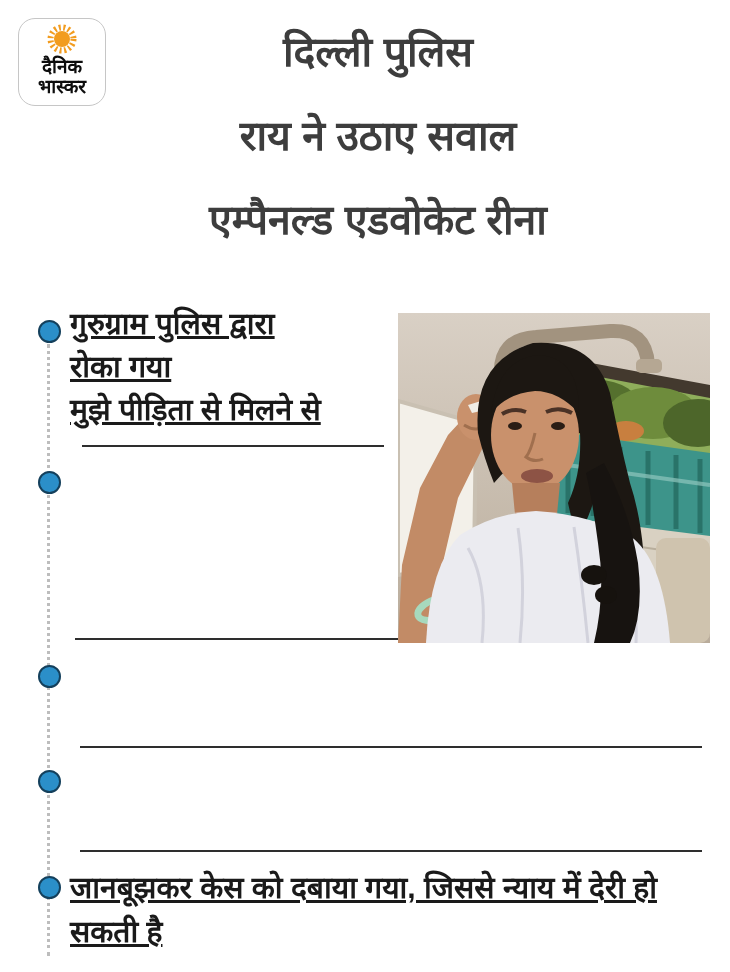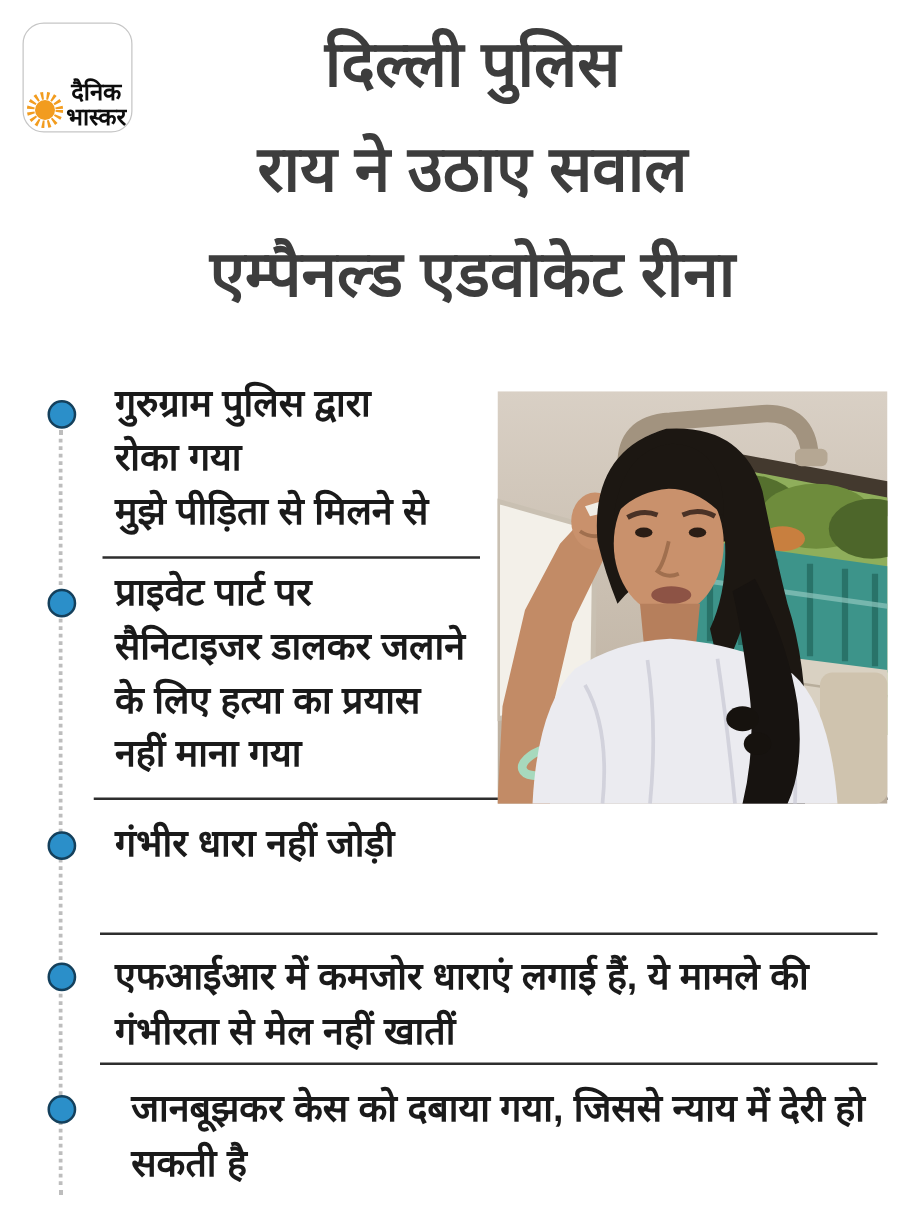--- a/index.html
+++ b/index.html
@@ -2,43 +2,43 @@
 <html><head>
 <meta charset="utf-8">
 <style>
   html,body{margin:0;padding:0;background:#ffffff;}
   .page{position:relative;width:730px;height:972px;background:#fff;overflow:hidden;
         font-family:"Liberation Sans","DejaVu Sans",sans-serif;}
 
   
   .logo{position:absolute;left:18px;top:18px;width:88px;height:88px;background:#fff;
         border:1.5px solid #c6c6c6;border-radius:17px;box-sizing:border-box;
-        display:flex;flex-direction:row;align-items:flex-end;padding-top:5px;}
+        display:flex;flex-direction:column;align-items:center;padding-top:5px;}
   .logo-text{font-weight:bold;color:#0d0d0d;font-size:19px;line-height:20px;text-align:center;margin-top:1px;}
   .logo-text span{display:block;white-space:nowrap;}
 
   
   .title{position:absolute;left:26px;top:10px;width:704px;margin:0;text-align:center;
-         font-size:51px;line-height:84px;font-weight:700;color:#3d3d3d;}
+         font-size:41px;line-height:84px;font-weight:700;color:#3d3d3d;}
   .title span{display:block;white-space:nowrap;}
 
   
   .connector{position:absolute;left:47px;top:344px;height:612px;width:0;
              border-left:3px dotted #bdbdbd;z-index:1;}
   .dot{position:absolute;left:38px;width:23px;height:23px;border-radius:50%;
        background:#2b8fc9;border:2px solid #14405c;box-sizing:border-box;z-index:2;}
   .dot1{top:320px}.dot2{top:471px}.dot3{top:665px}.dot4{top:770px}.dot5{top:876px}
 
-  .btext{position:absolute;left:92px;color:#1a1a1a;font-weight:700;font-size:30px;z-index:2;}
+  .btext{position:absolute;left:70px;color:#1a1a1a;font-weight:700;font-size:30px;z-index:2;text-decoration:underline;}
   .btext span{display:block;white-space:nowrap;}
   .b1{top:302px;line-height:43px;}
   .b2{top:453px;line-height:43px;}
   .b3{top:654px;line-height:44px;}
   .b4{top:760px;line-height:44px;}
-  .b5{top:866px;line-height:44px;margin-left:13px;}
+  .b5{top:866px;line-height:44px;}
 
   .sep{position:absolute;height:2px;background:#2e2e2e;z-index:2;}
   .s1{left:82px;top:445px;width:302px;}
   .s2{left:75px;top:638px;width:635px;}
   .s3{left:80px;top:746px;width:622px;}
   .s4{left:80px;top:850px;width:622px;}
 
   
   .photo{position:absolute;left:398px;top:313px;width:312px;height:330px;z-index:3;}
 </style>
@@ -70,32 +70,21 @@
   <span class="dot dot2"></span>
   <span class="dot dot3"></span>
   <span class="dot dot4"></span>
   <span class="dot dot5"></span>
 
   <div class="btext b1">
     <span>गुरुग्राम पुलिस द्वारा</span>
     <span>रोका गया</span>
     <span>मुझे पीड़िता से मिलने से</span>
   </div>
-  <div class="btext b2">
-    <span>प्राइवेट पार्ट पर</span>
-    <span>सैनिटाइजर डालकर जलाने</span>
-    <span>के लिए हत्या का प्रयास</span>
-    <span>नहीं माना गया</span>
-  </div>
   <div class="btext b3">
-    <span>गंभीर धारा नहीं जोड़ी</span>
-  </div>
-  <div class="btext b4">
-    <span>एफआईआर में कमजोर धाराएं लगाई हैं, ये मामले की</span>
-    <span>गंभीरता से मेल नहीं खातीं</span>
   </div>
   <div class="btext b5">
     <span>जानबूझकर केस को दबाया गया, जिससे न्याय में देरी हो</span>
     <span>सकती है</span>
   </div>
 
   <div class="sep s1"></div>
   <div class="sep s2"></div>
   <div class="sep s3"></div>
   <div class="sep s4"></div>

